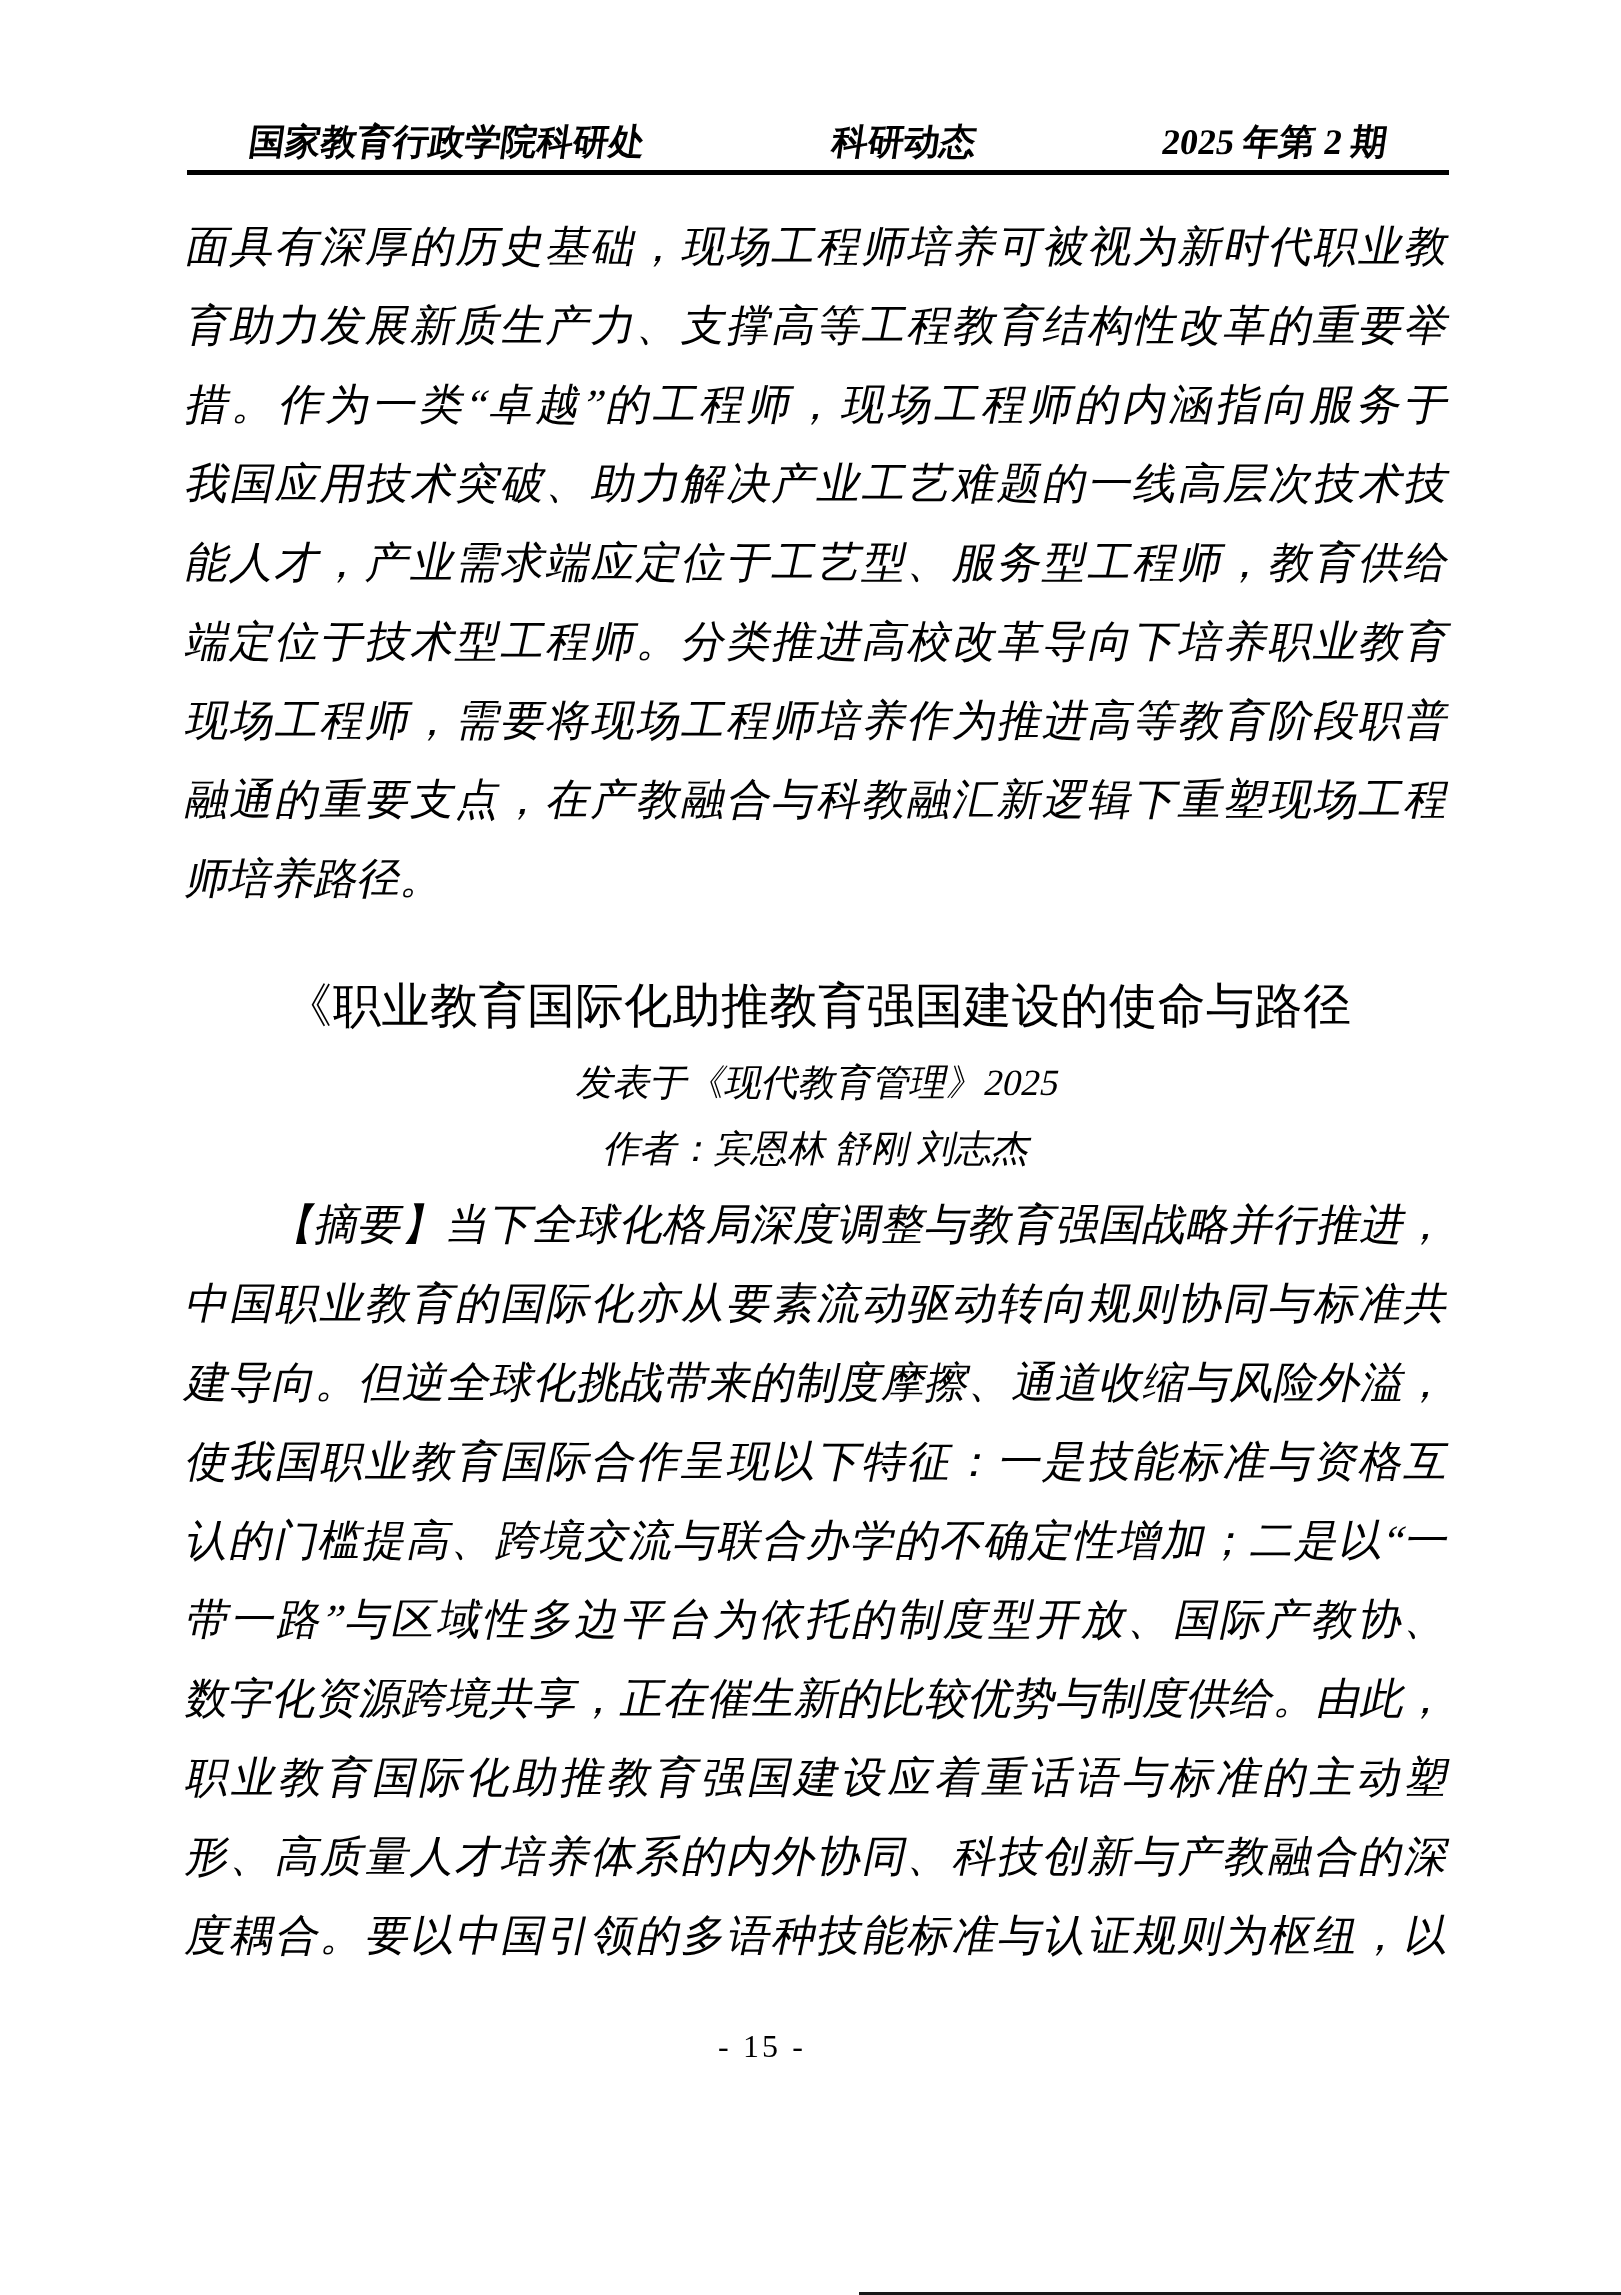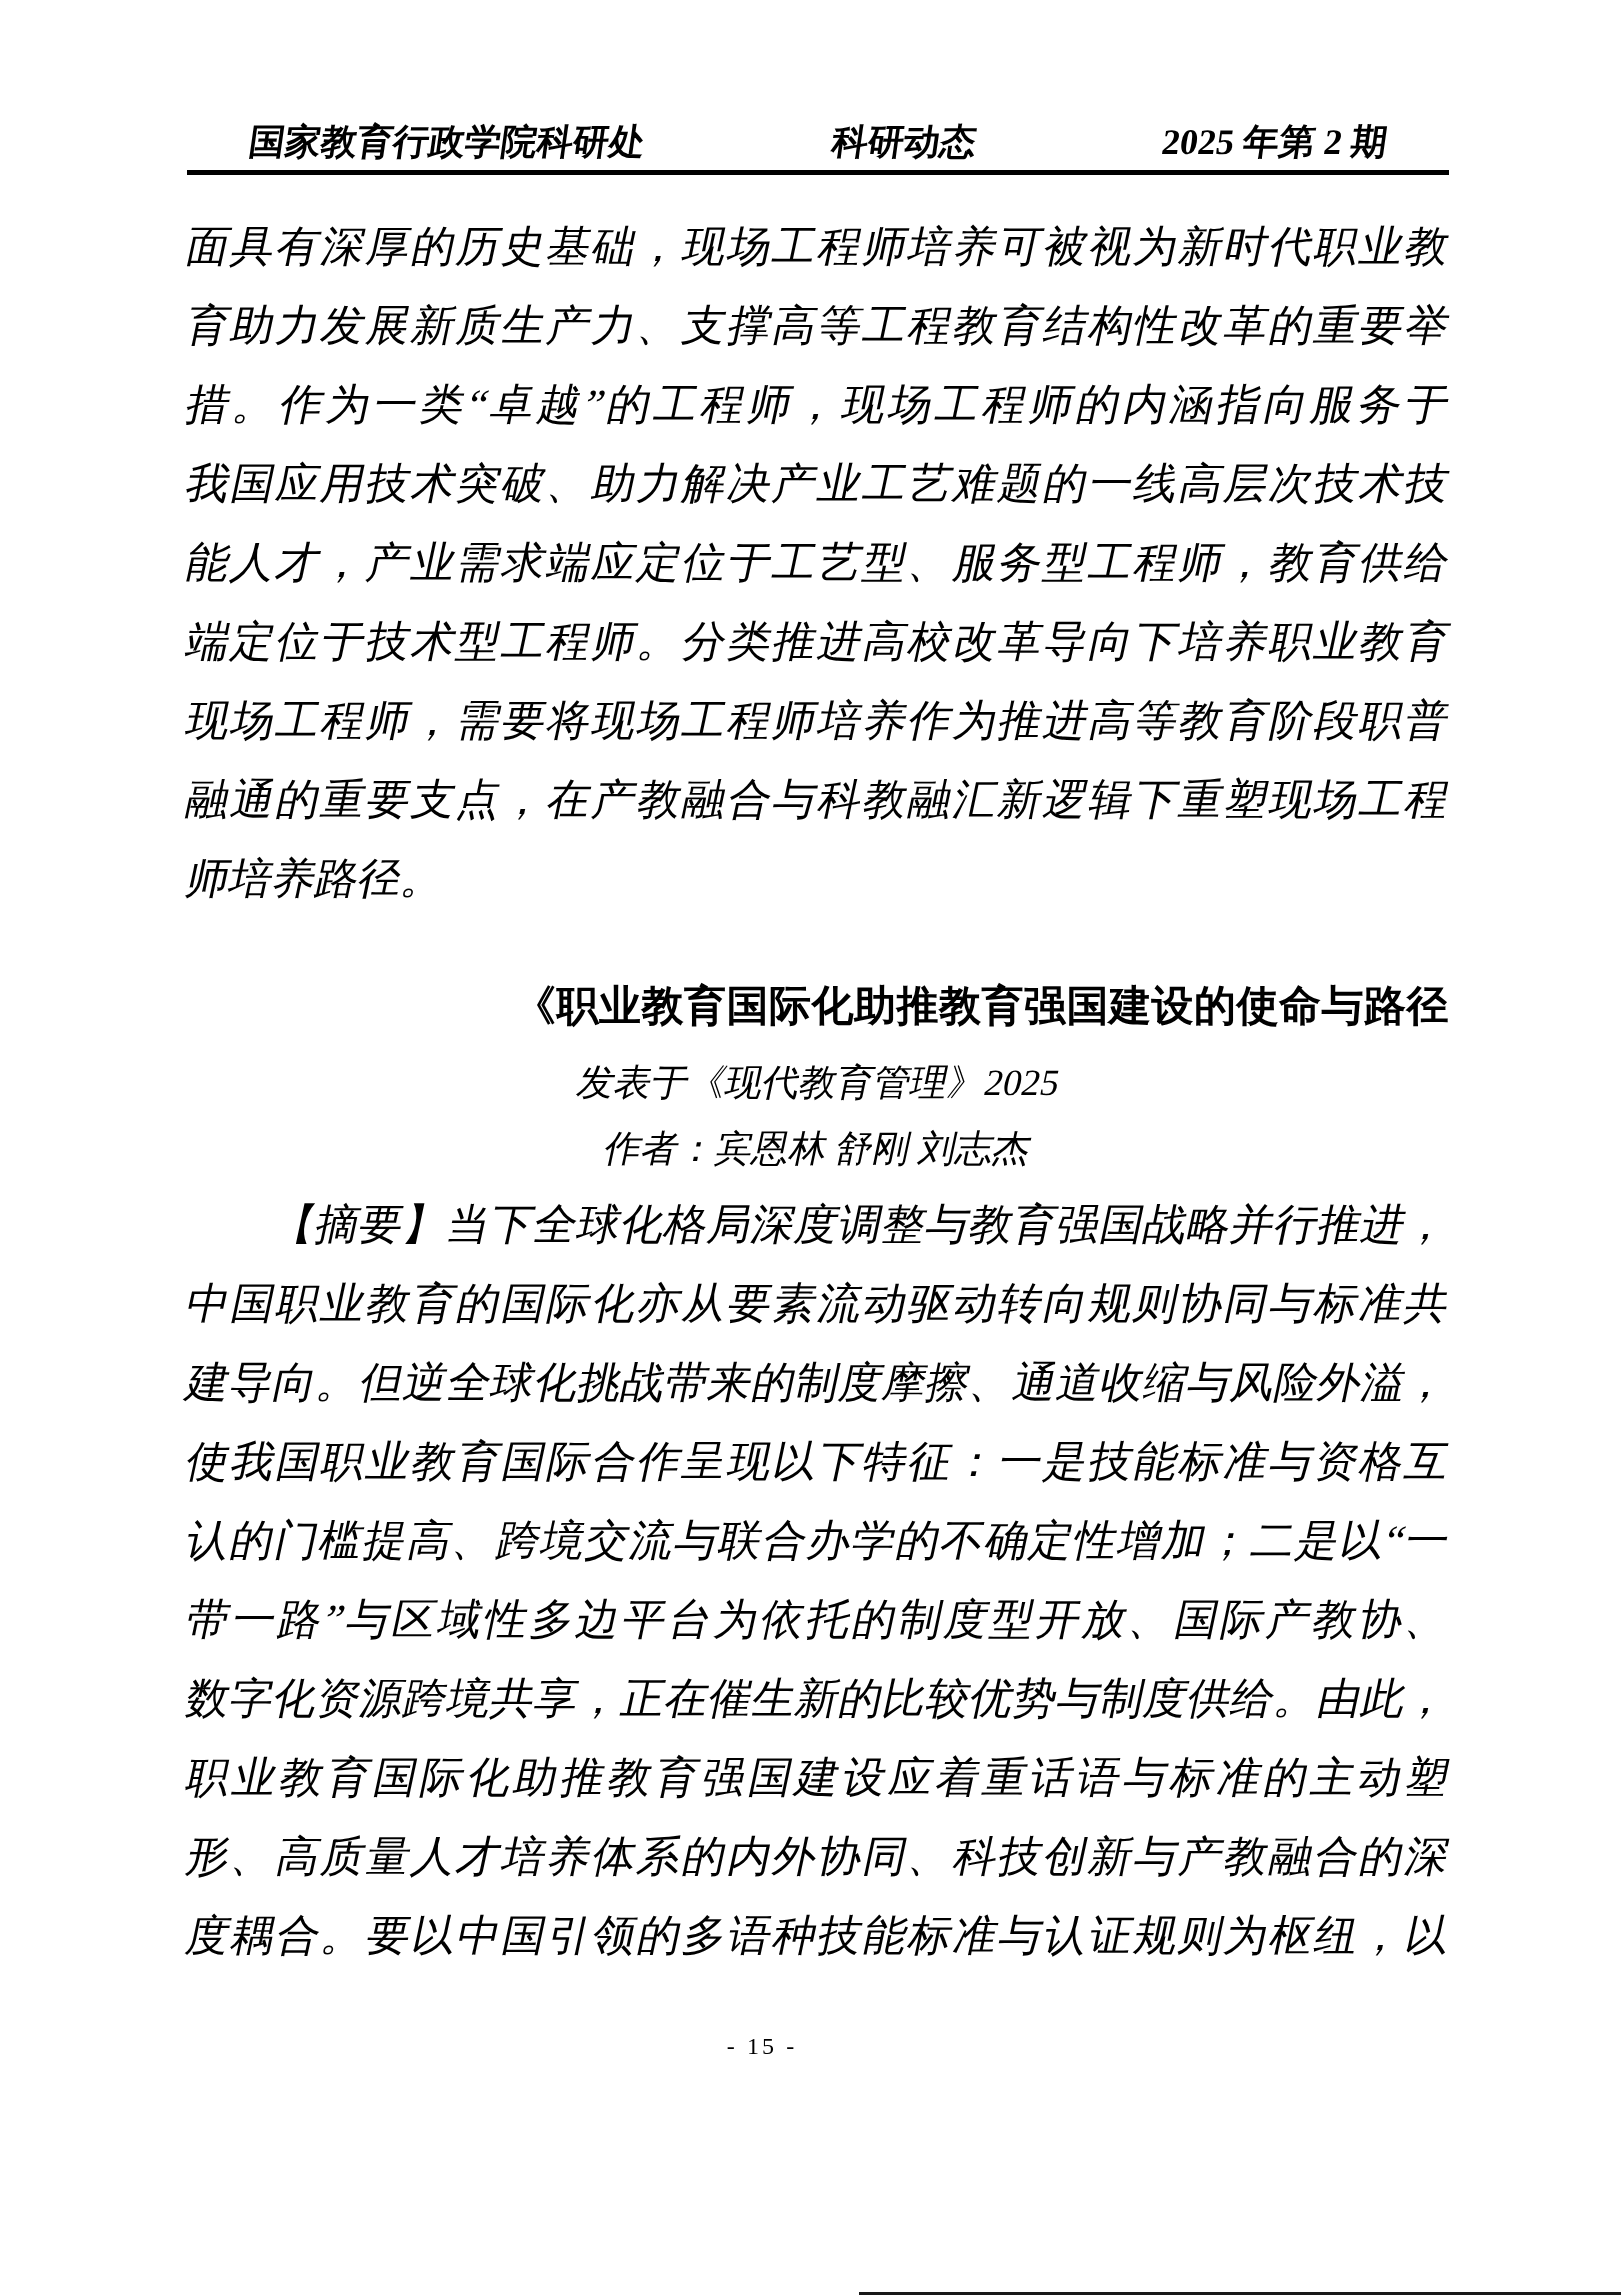--- a/index.html
+++ b/index.html
@@ -51,42 +51,42 @@
   }
   .line-flush{
     text-align:left;
     transform:skewX(-12deg);
     white-space:nowrap;
   }
   
   .title{
     margin-top:43px;
     font-family:"Liberation Sans","DejaVu Sans",sans-serif;
-    font-weight:700;
-    font-size:42px;
+    font-weight:400;
+    font-size:48px;
     line-height:89px;
-    text-align:right;
+    text-align:center;
     letter-spacing:0.5px;
   }
   .meta{
     font-size:37px;
     line-height:66px;
     text-align:center;
   }
   
   .abstract{
     margin-top:3.1px;
     font-size:43px;
     line-height:79px;
   }
   .abstract .line:first-child{text-indent:2em;}
   
   .pagenum{
     margin-top:50px;
-    font-size:24px;
+    font-size:32px;
     line-height:42px;
     text-align:center;
     position:relative;
     left:-56px;
     letter-spacing:3.1px;
   }
   
   .artifact{
     position:absolute;
     bottom:0;

